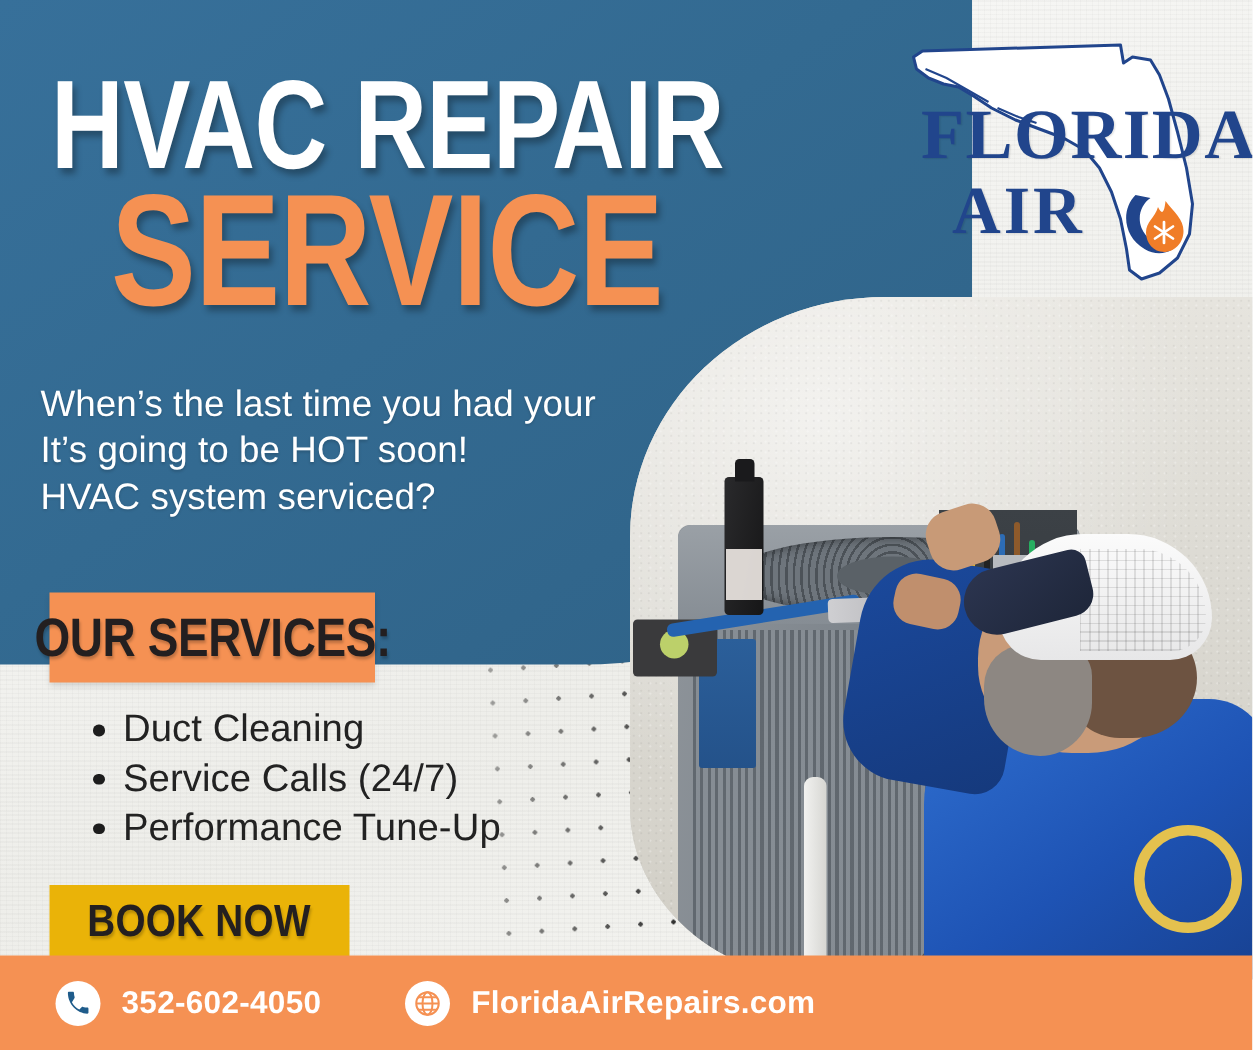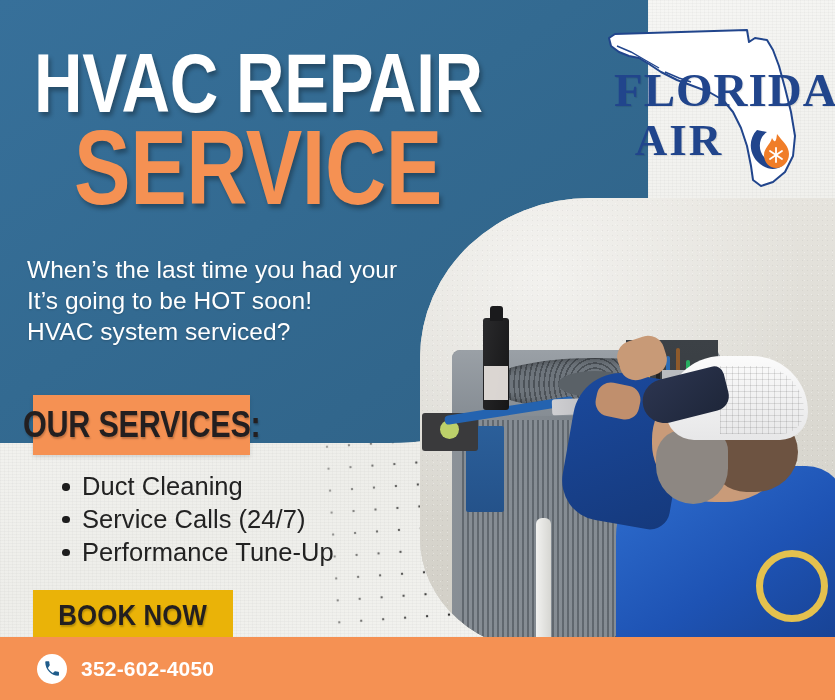--- a/index.html
+++ b/index.html
@@ -682,16 +682,28 @@
       <div class="contact">
         <span class="contact-icon">
           <svg width="18" height="18" viewBox="0 0 24 24" fill="#1f5c8b">
             <path d="M6.6 10.8c1.4 2.8 3.8 5.2 6.6 6.6l2.2-2.2c.3-.3.7-.4 1.1-.2
                      1.2.4 2.5.6 3.8.6.6 0 1 .4 1 1V20c0 .6-.4 1-1 1C11.3 21 3 12.7 3 2.5
                      c0-.6.4-1 1-1h3.4c.6 0 1 .4 1 1 0 1.3.2 2.6.6 3.8.1.4 0 .8-.2 1.1L6.6 10.8z"></path>
           </svg>
         </span>
         <span class="contact-text">352-602-4050</span>
       </div>
+      <div class="contact">
+        <span class="contact-icon">
+          <svg width="20" height="20" viewBox="0 0 24 24" fill="none" stroke="#f59153" stroke-width="1.6">
+            <circle cx="12" cy="12" r="9"></circle>
+            <ellipse cx="12" cy="12" rx="4" ry="9"></ellipse>
+            <line x1="3" y1="12" x2="21" y2="12"></line>
+            <line x1="4.6" y1="7" x2="19.4" y2="7"></line>
+            <line x1="4.6" y1="17" x2="19.4" y2="17"></line>
+          </svg>
+        </span>
+        <span class="contact-text">FloridaAirRepairs.com</span>
+      </div>
     </div>
   </div>
 
 </div>
 
 </body></html>

